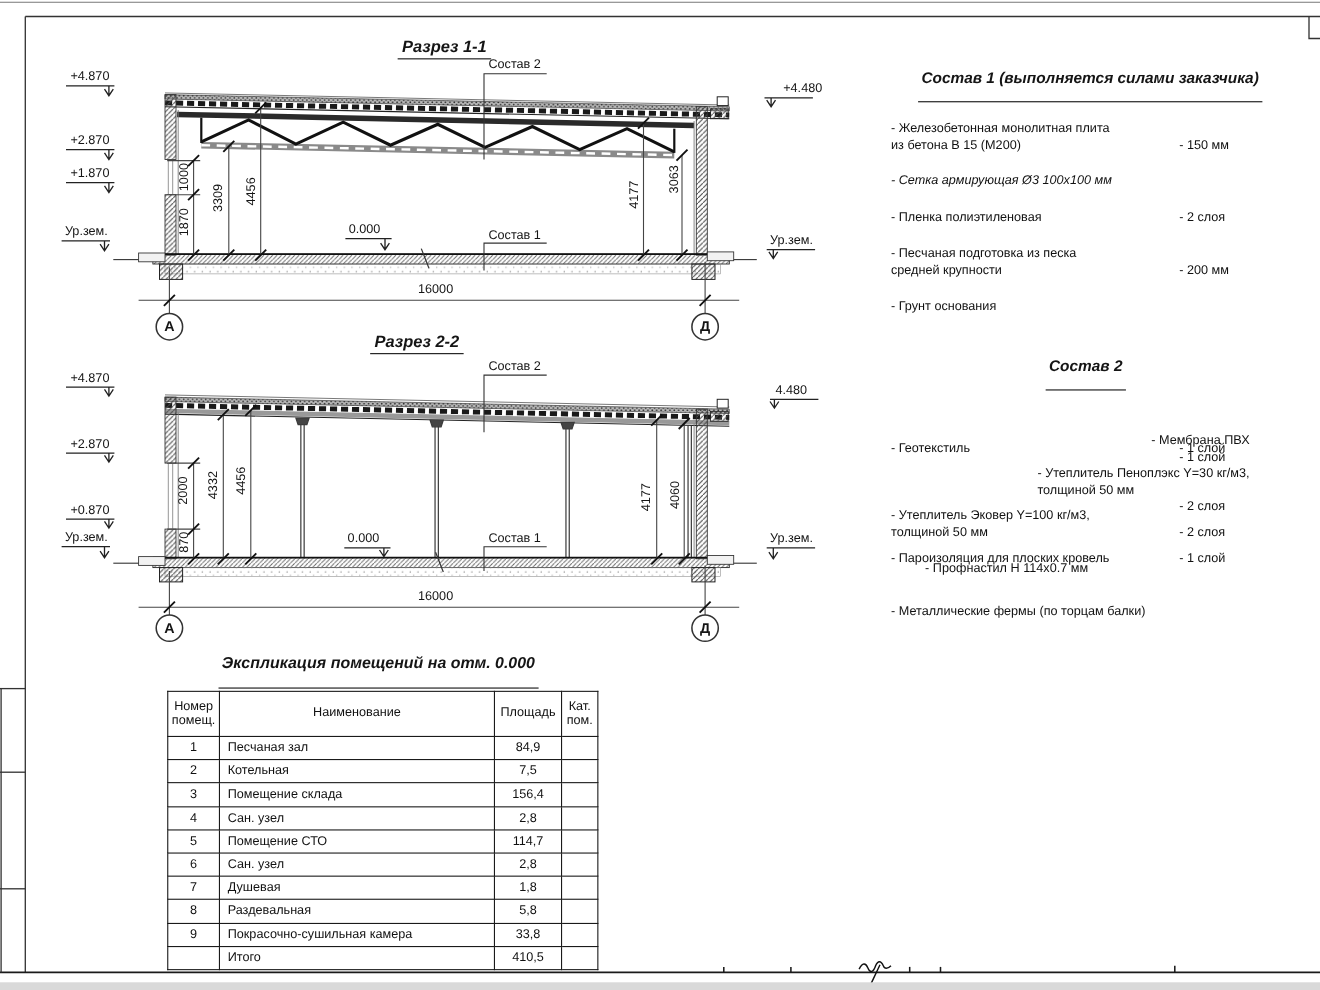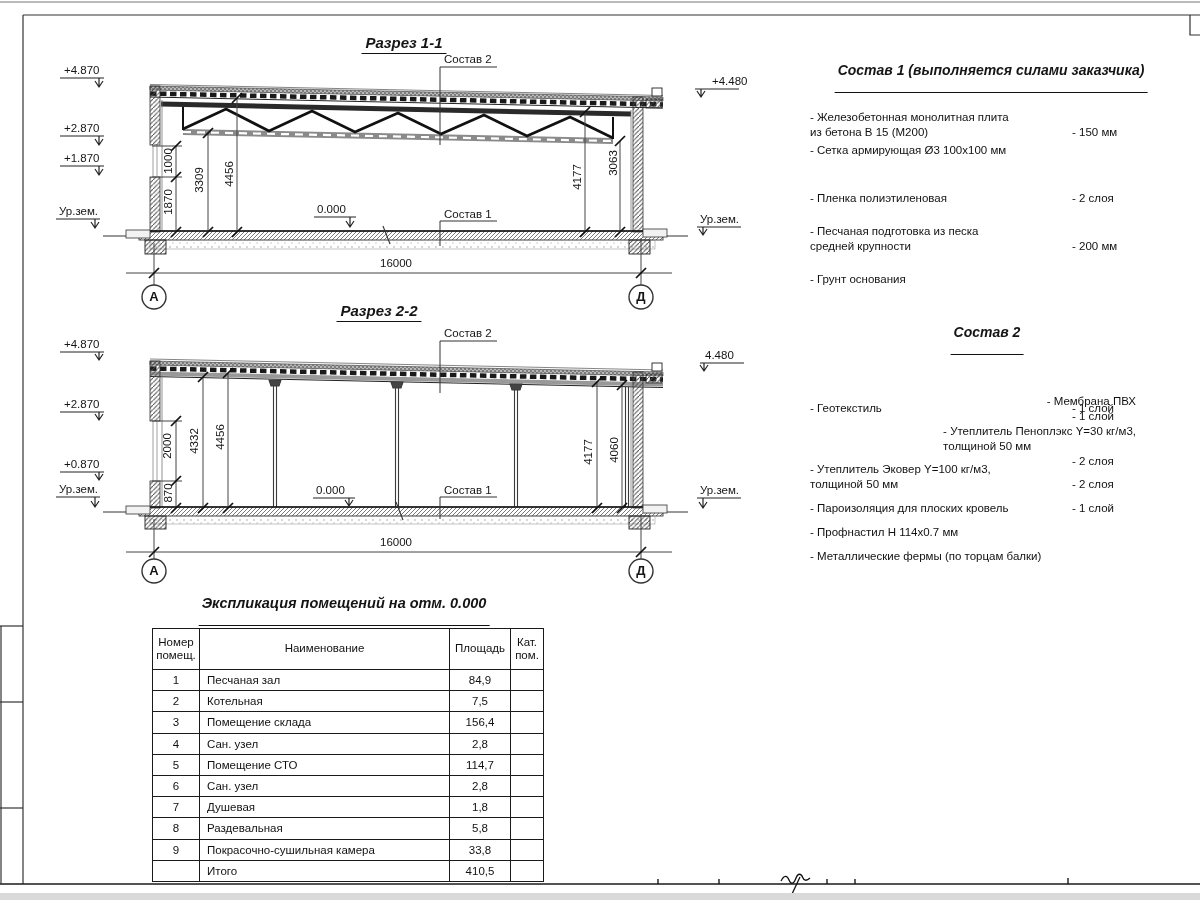--- a/index.html
+++ b/index.html
@@ -295,21 +295,21 @@
 <div class="t cx" style="left:396px;top:536px;">16000</div>
 <div class="t axisl" style="left:154px;top:571px;">А</div>
 <div class="t axisl" style="left:641px;top:571px;">Д</div>
 
 <div class="t ltitle cx" style="left:991px;top:62px;">Состав 1 (выполняется силами заказчика)</div>
 <div class="mat" style="top:110px;">
   <div class="nm">- Железобетонная  монолитная плита
 из бетона В 15 (М200)</div>
   <div class="vl">- 150 мм</div>
 </div>
-<div class="mat" style="top:143px;">
+<div class="mat" style="top:157px;font-style:italic;">
   <div class="nm">- Сетка армирующая Ø3 100х100 мм</div>
   <div class="vl"></div>
 </div>
 <div class="mat" style="top:191px;">
   <div class="nm">- Пленка полиэтиленовая</div>
   <div class="vl">-  2 слоя</div>
 </div>
 <div class="mat" style="top:224px;">
   <div class="nm">- Песчаная подготовка из песка
 средней крупности</div>
@@ -336,21 +336,21 @@
 </div>
 <div class="mat" style="top:462px;">
   <div class="nm">- Утеплитель Эковер Y=100 кг/м3,
 толщиной 50 мм</div>
   <div class="vl">- 2 слоя</div>
 </div>
 <div class="mat" style="top:501px;">
   <div class="nm">- Пароизоляция для плоских кровель</div>
   <div class="vl">- 1 слой</div>
 </div>
-<div class="mat" style="top:525px;">
+<div class="mat" style="top:510px;margin-left:31px;">
   <div class="nm">- Профнастил Н 114х0.7 мм</div>
   <div class="vl"></div>
 </div>
 <div class="mat" style="top:549px;align-items:flex-end;">
   <div class="nm">- Металлические фермы (по торцам балки)</div>
   <div class="vl"></div>
 </div>
 
 <div class="t ltitle cx" style="left:344px;top:595px;font-size:14.5px;">Экспликация помещений на отм. 0.000</div>
 <table class="expl">

